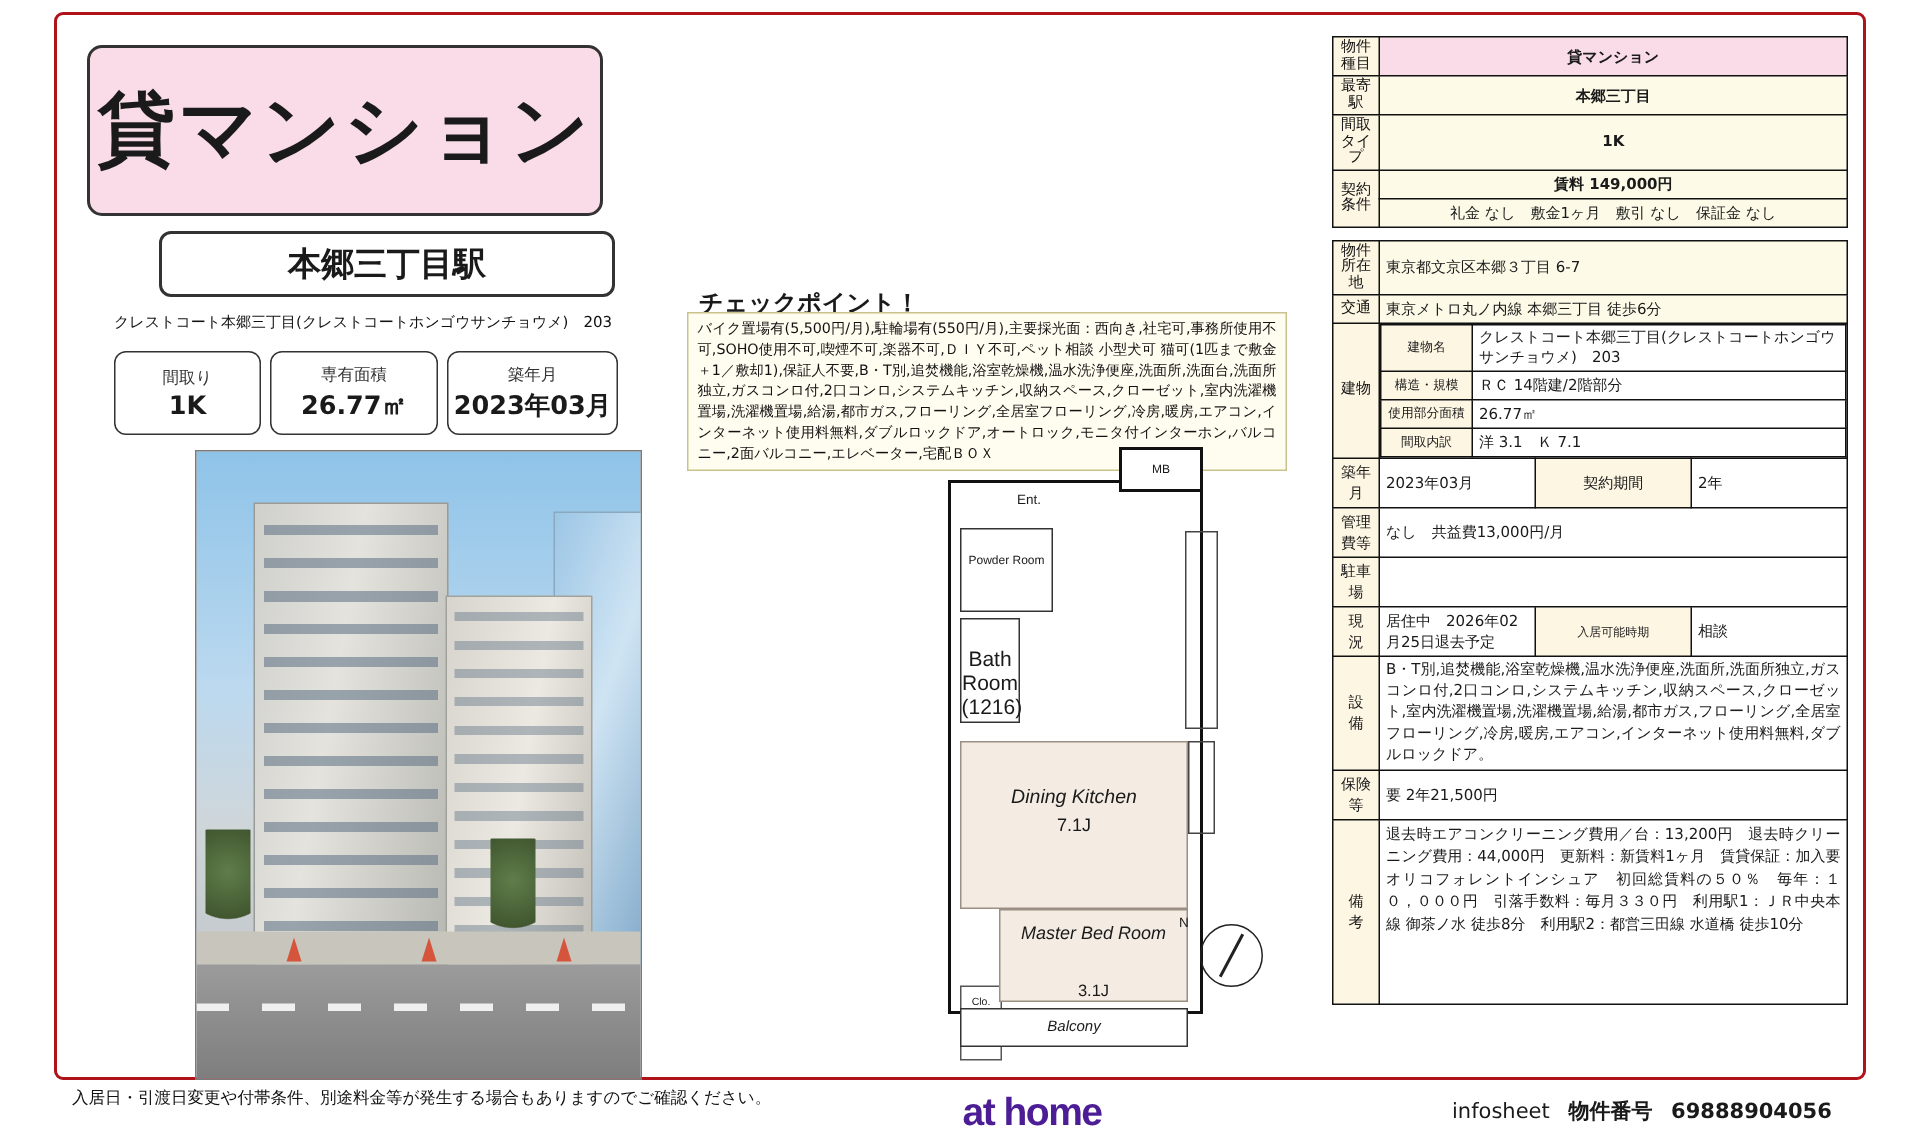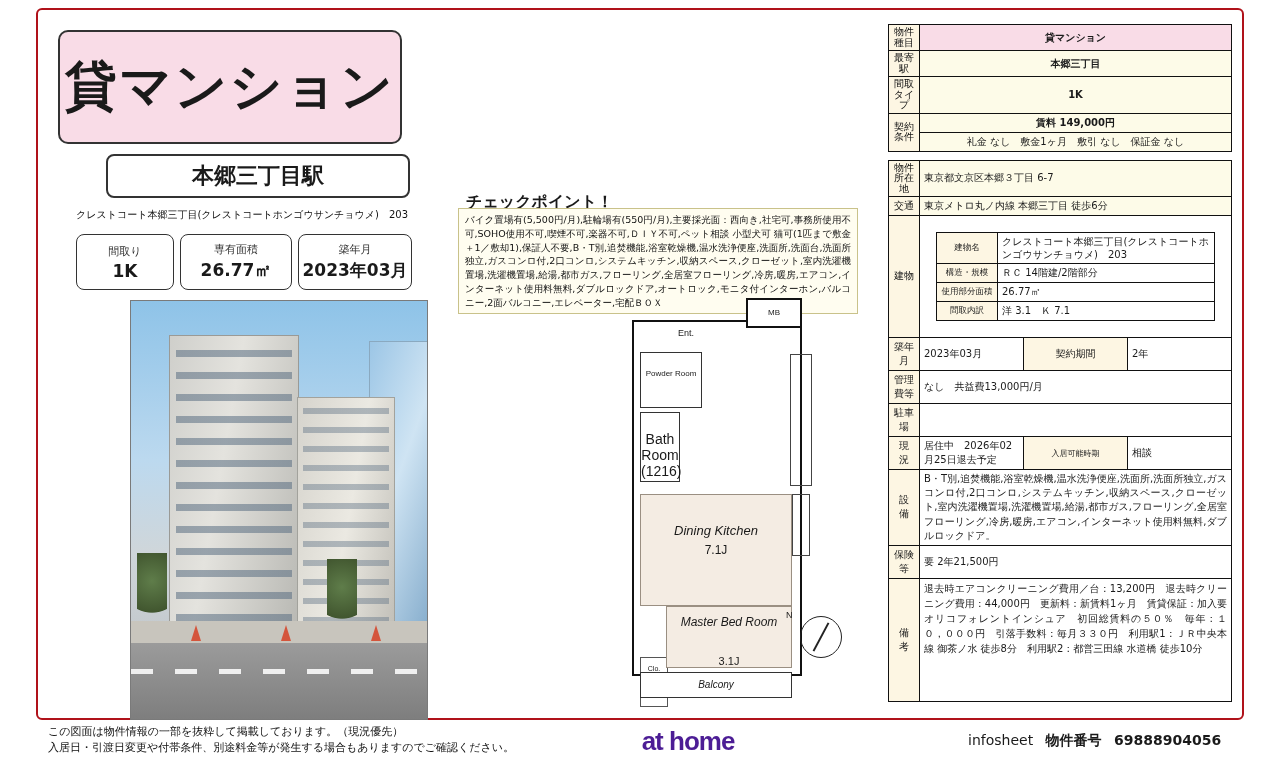--- a/index.html
+++ b/index.html
@@ -274,21 +274,21 @@
         <tr>
       <td class="lbl">物件所在地</td>
       <td class="addr" colspan="3">東京都文京区本郷３丁目 6-7</td>
     </tr>
     <tr>
       <td class="lbl">交通</td>
       <td class="addr" colspan="3">東京メトロ丸ノ内線 本郷三丁目 徒歩6分</td>
     </tr>
     <tr>
       <td class="lbl">建物</td>
-      <td colspan="3" style="padding:16px;">
+      <td colspan="3" style="padding:0;">
         <table class="tinytbl">
           <tbody>
                 <tr>
             <td class="k">建物名</td>
             <td class="sub">クレストコート本郷三丁目(クレストコートホンゴウサンチョウメ)　203</td>
           </tr>
           <tr>
             <td class="k">構造・規模</td>
             <td>ＲＣ 14階建/2階部分</td>
           </tr>
@@ -334,21 +334,20 @@
     </tr>
     <tr>
       <td class="lbl2">備　考</td>
       <td colspan="3" class="note2" style="height:118px;vertical-align:top;">退去時エアコンクリーニング費用／台：13,200円　退去時クリーニング費用：44,000円　更新料：新賃料1ヶ月　賃貸保証：加入要 オリコフォレントインシュア　初回総賃料の５０％　毎年：１０，０００円　引落手数料：毎月３３０円　利用駅1：ＪＲ中央本線 御茶ノ水 徒歩8分　利用駅2：都営三田線 水道橋 徒歩10分</td>
     </tr>
   </tbody>
     </table>
 </div>
 
 <div class="footer-note">
-  <div>この図面は物件情報の一部を抜粋して掲載しております。（現況優先）</div>
   <div>入居日・引渡日変更や付帯条件、別途料金等が発生する場合もありますのでご確認ください。</div>
 </div>
 
 <div class="athome">
   <span>at home</span>
 </div>
 
 <div class="infosheet">
   <span>infosheet</span>
   <span class="num">物件番号</span>

